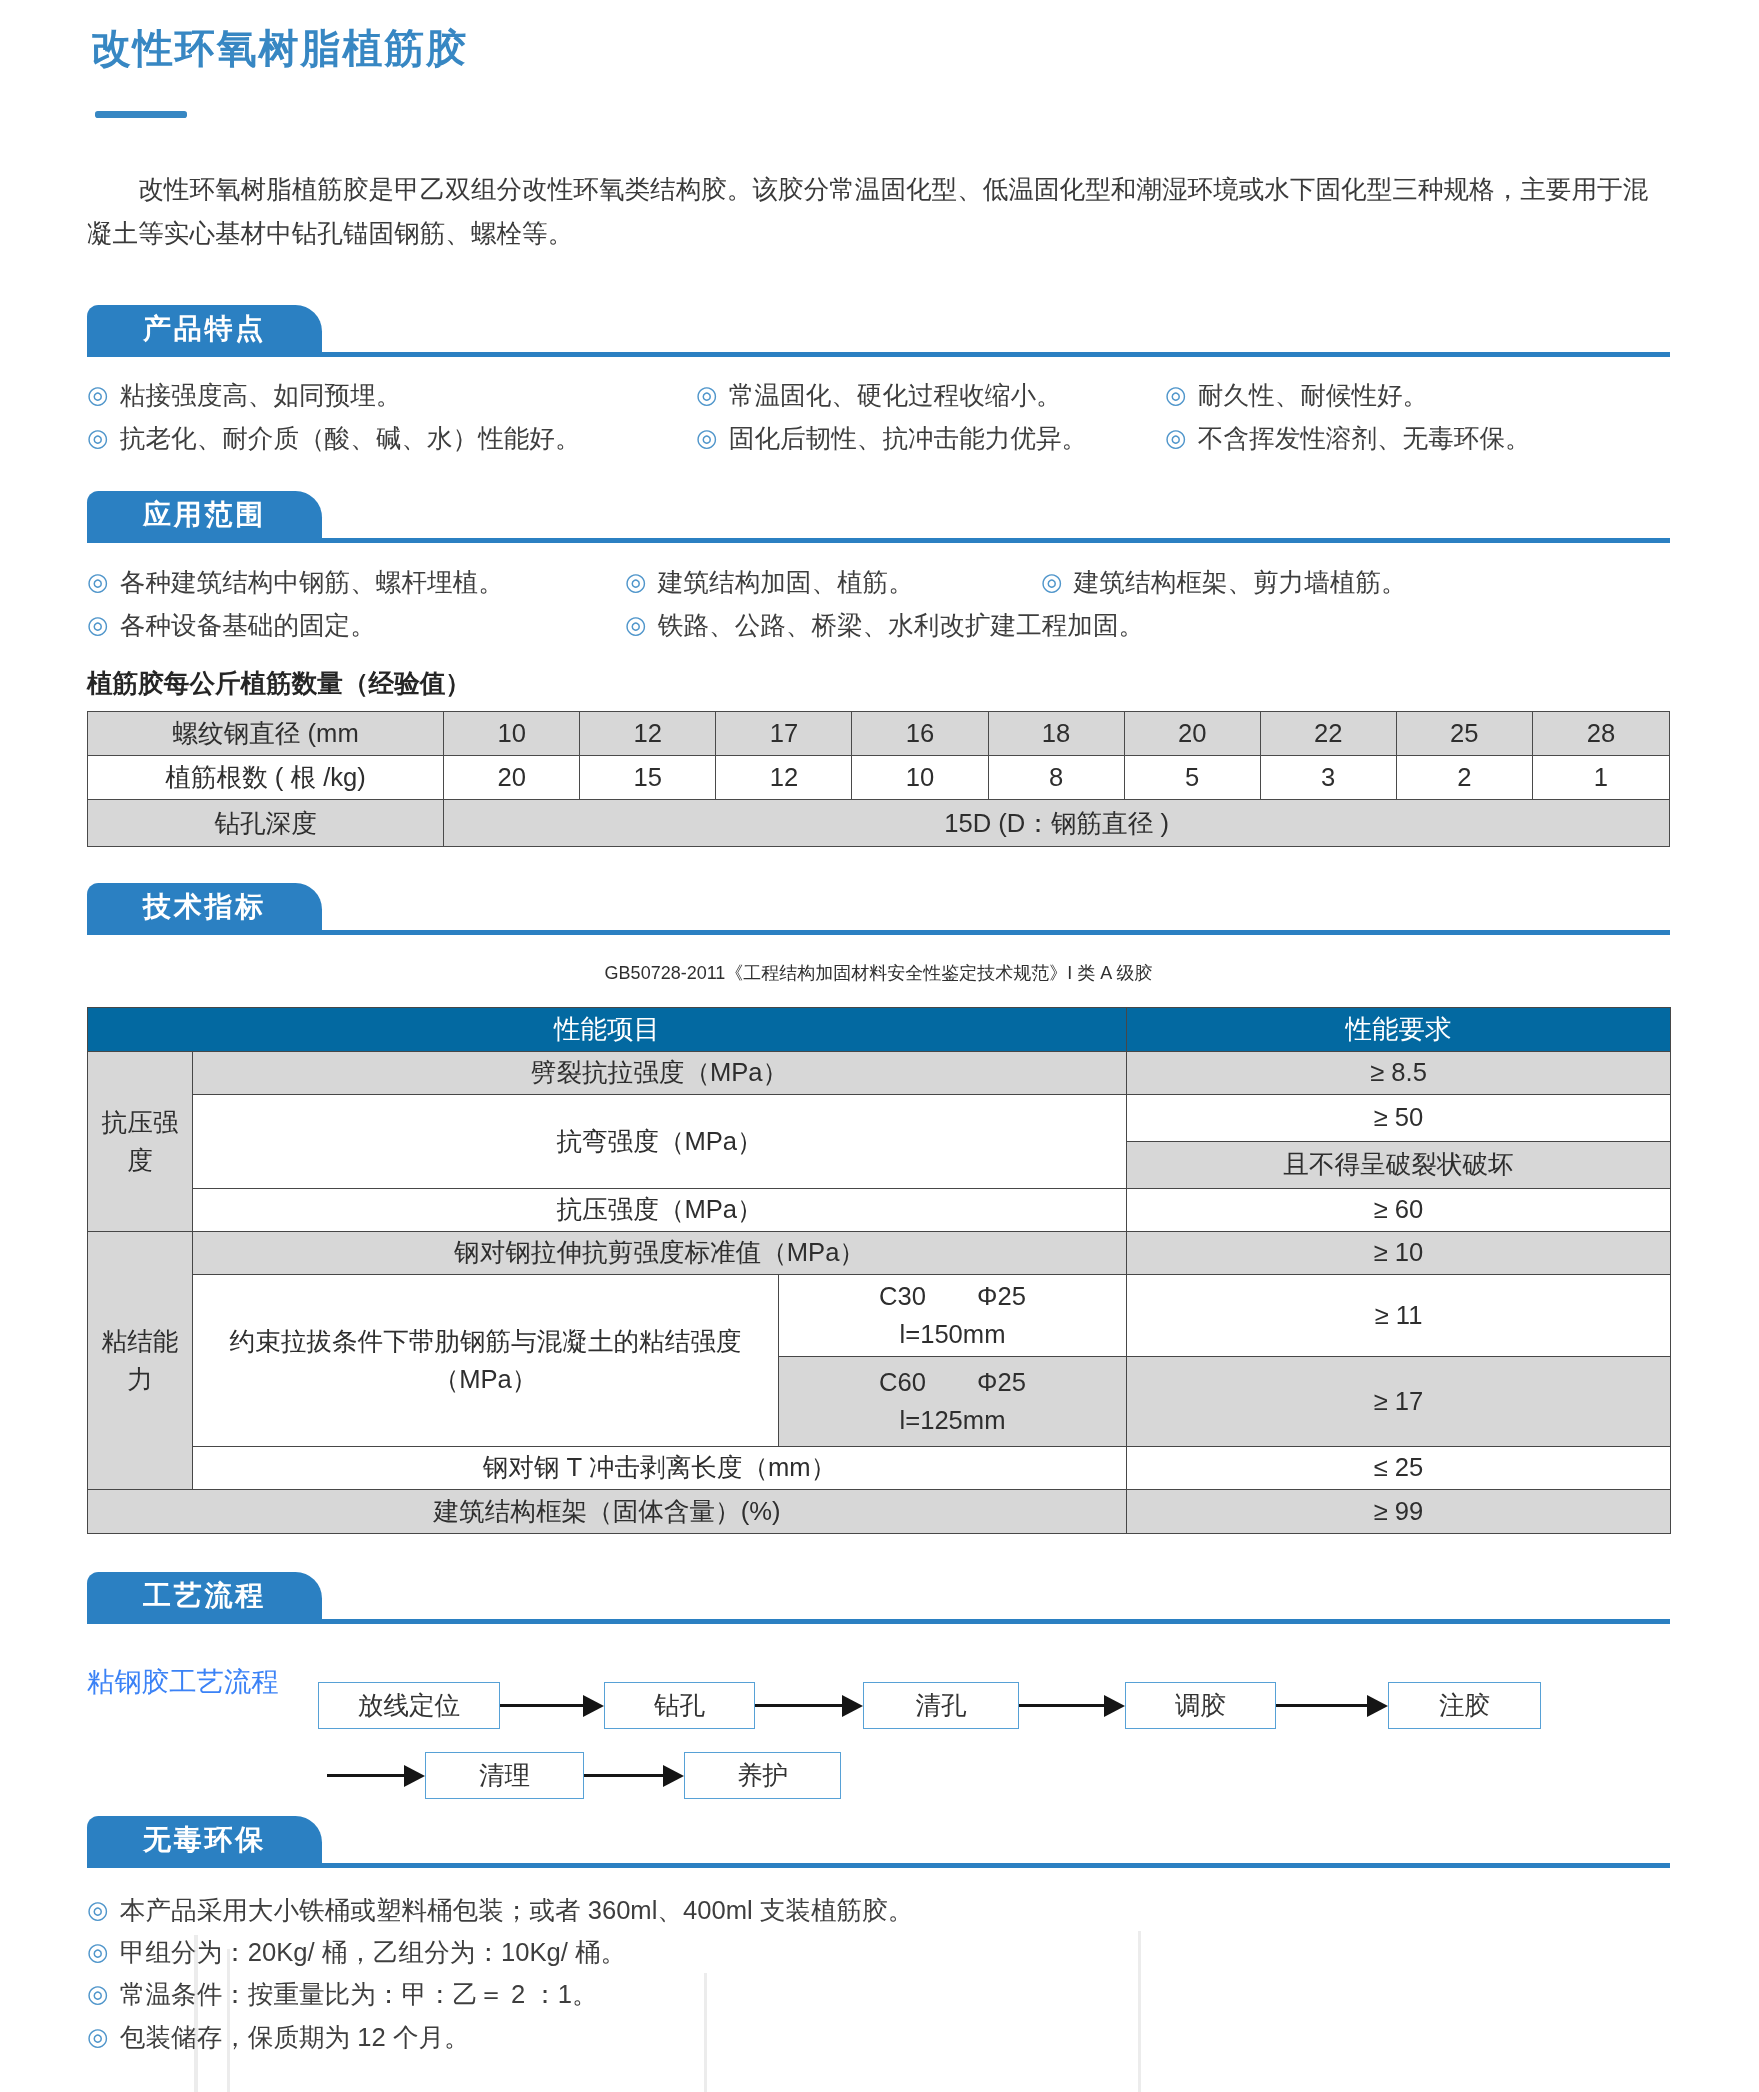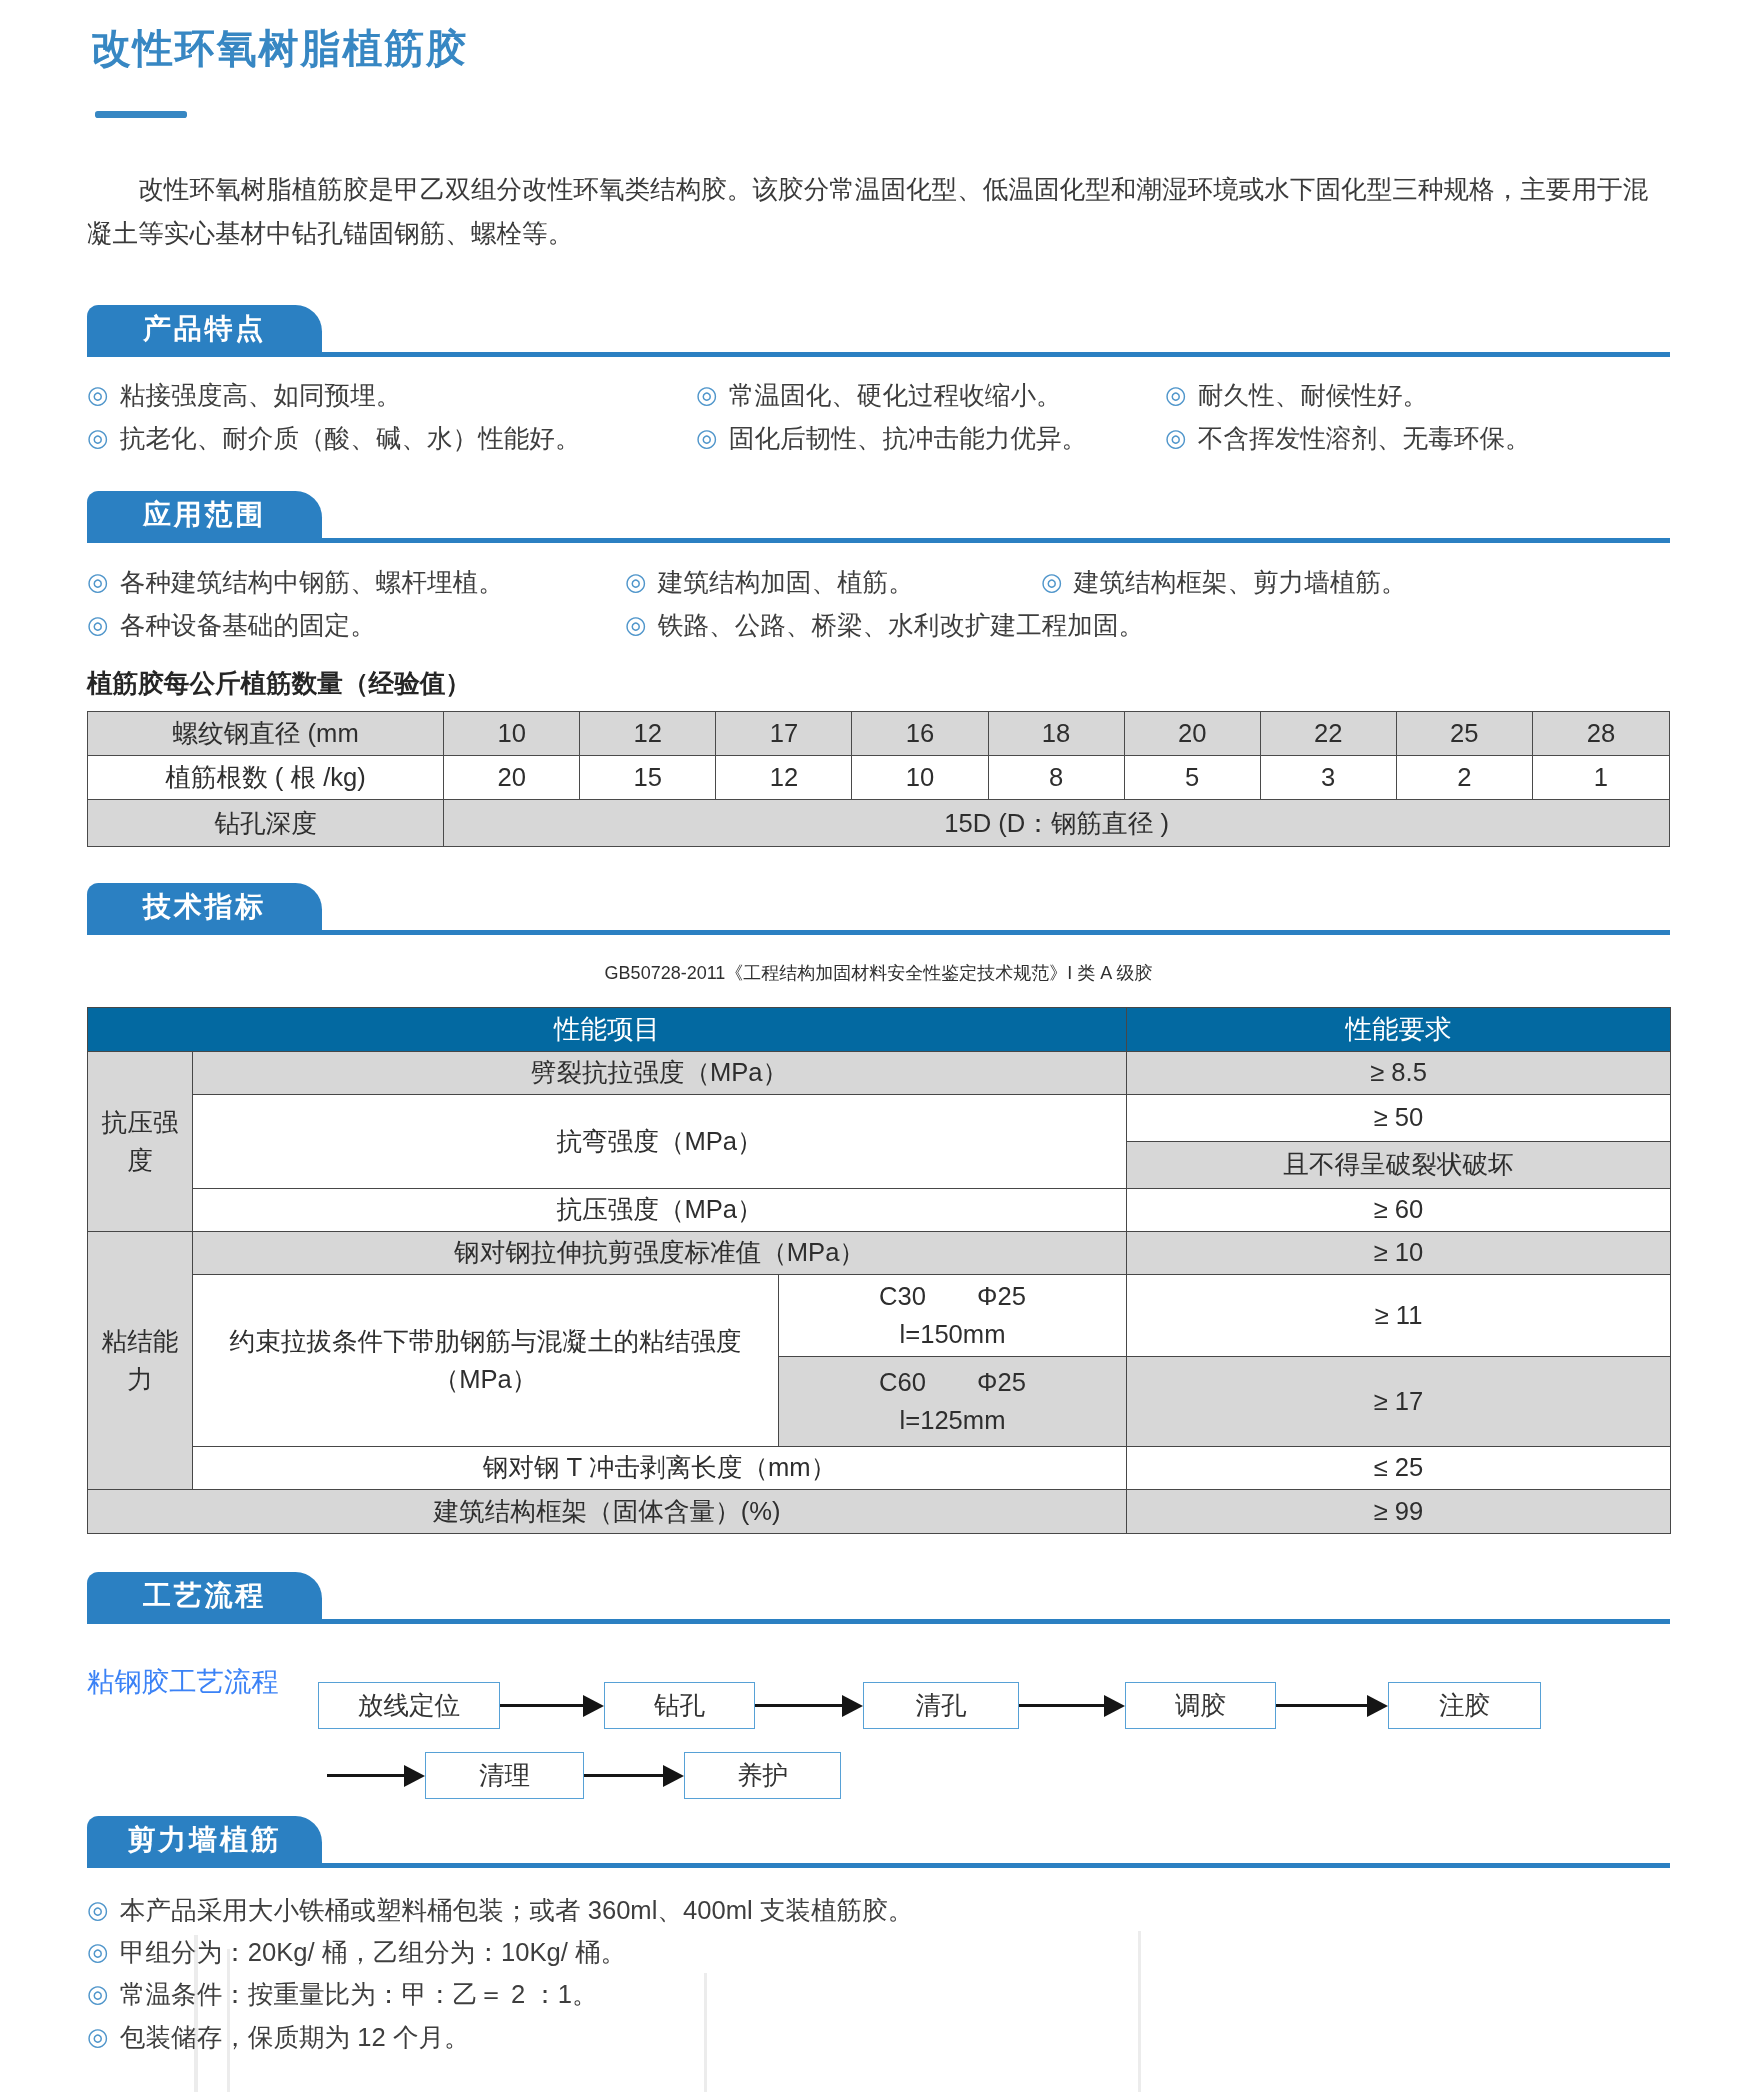--- a/index.html
+++ b/index.html
@@ -268,21 +268,21 @@
       </div>
     <div class="fbox" style="width:159px">清理</div>
     <div class="farrow" style="width:100px">
         <div class="ln"></div>
         <div class="ah"></div>
       </div>
     <div class="fbox" style="width:157px">养护</div>
   </div>
 
   <div class="sec sec-pack">
-    <span class="badge">剪力墙植筋</span>
+    <span class="badge">无毒环保</span>
     <div class="rule"></div>
   </div>
   <div class="bullets pack-bullets">
     <div class="cell">
         <span class="bicon">◎</span>
         <span>本产品采用大小铁桶或塑料桶包装；或者 360ml、400ml 支装植筋胶。</span>
       </div>
     <div class="cell">
         <span class="bicon">◎</span>
         <span>甲组分为：20Kg/ 桶，乙组分为：10Kg/ 桶。</span>

